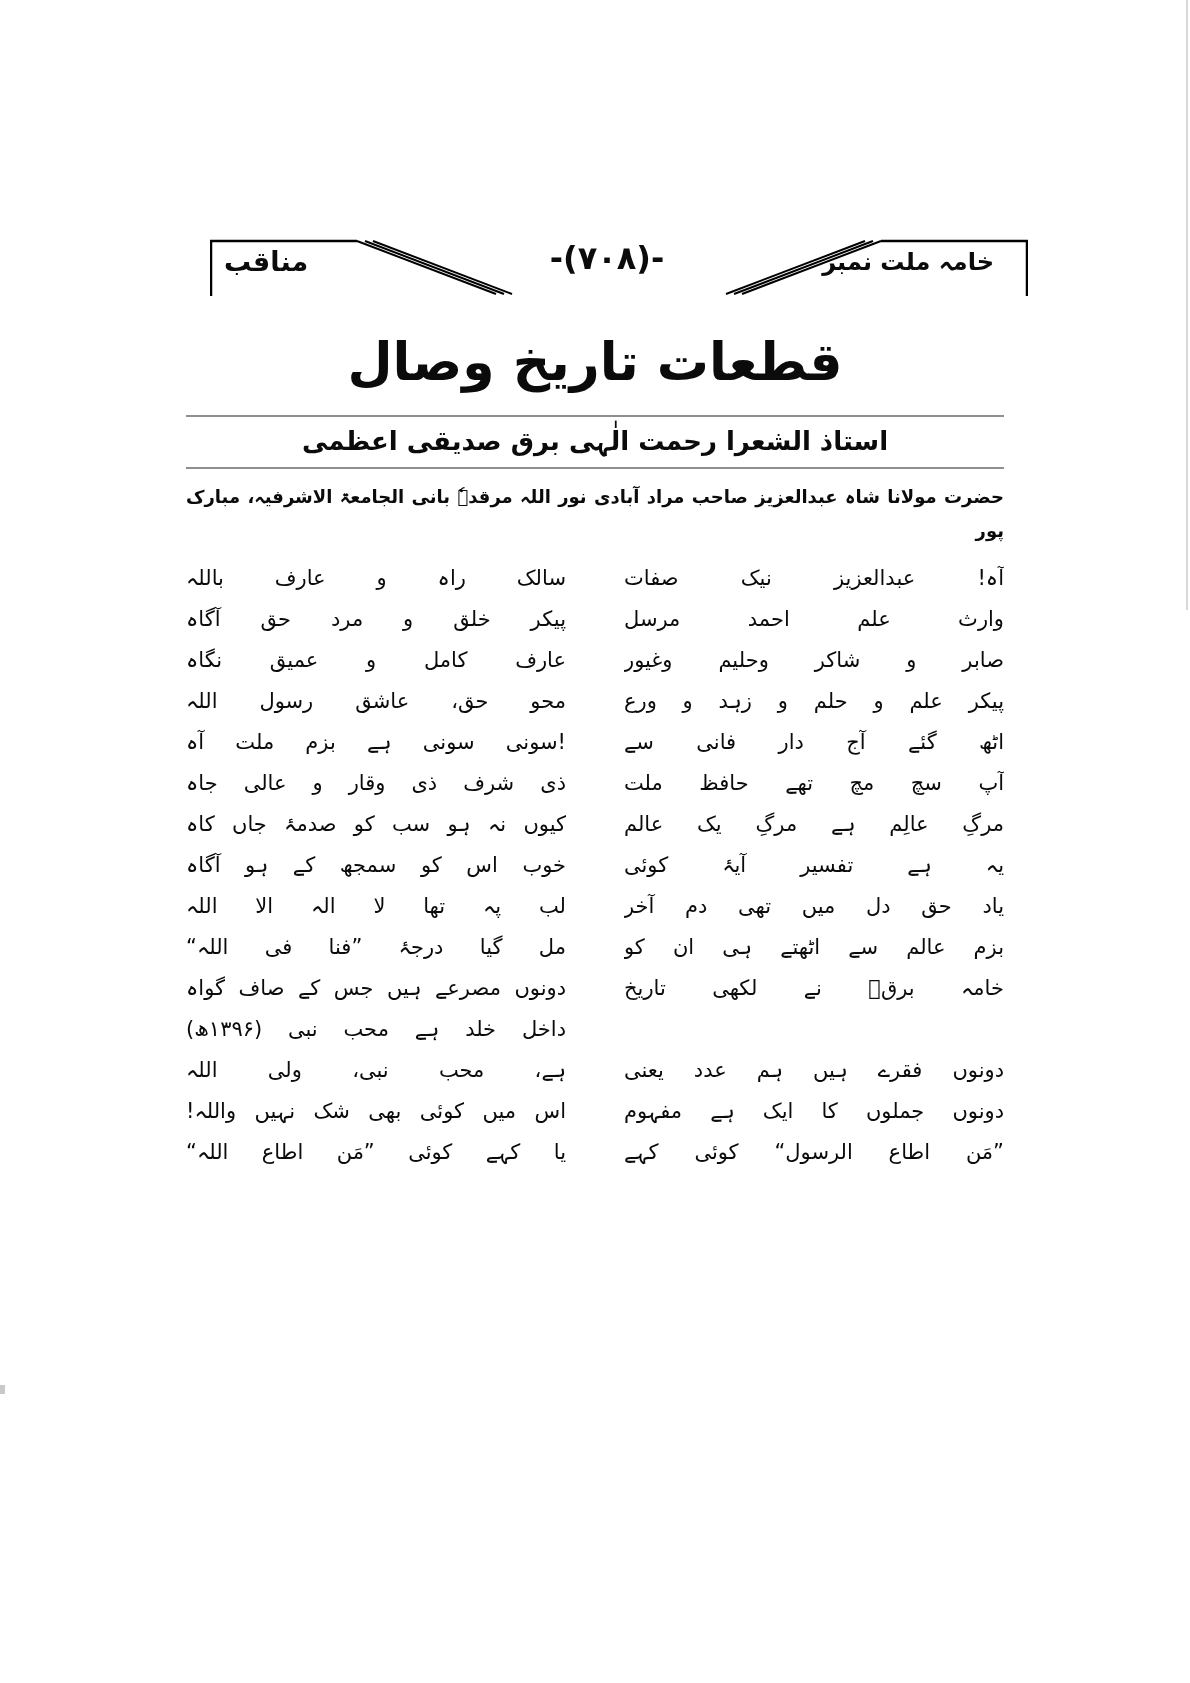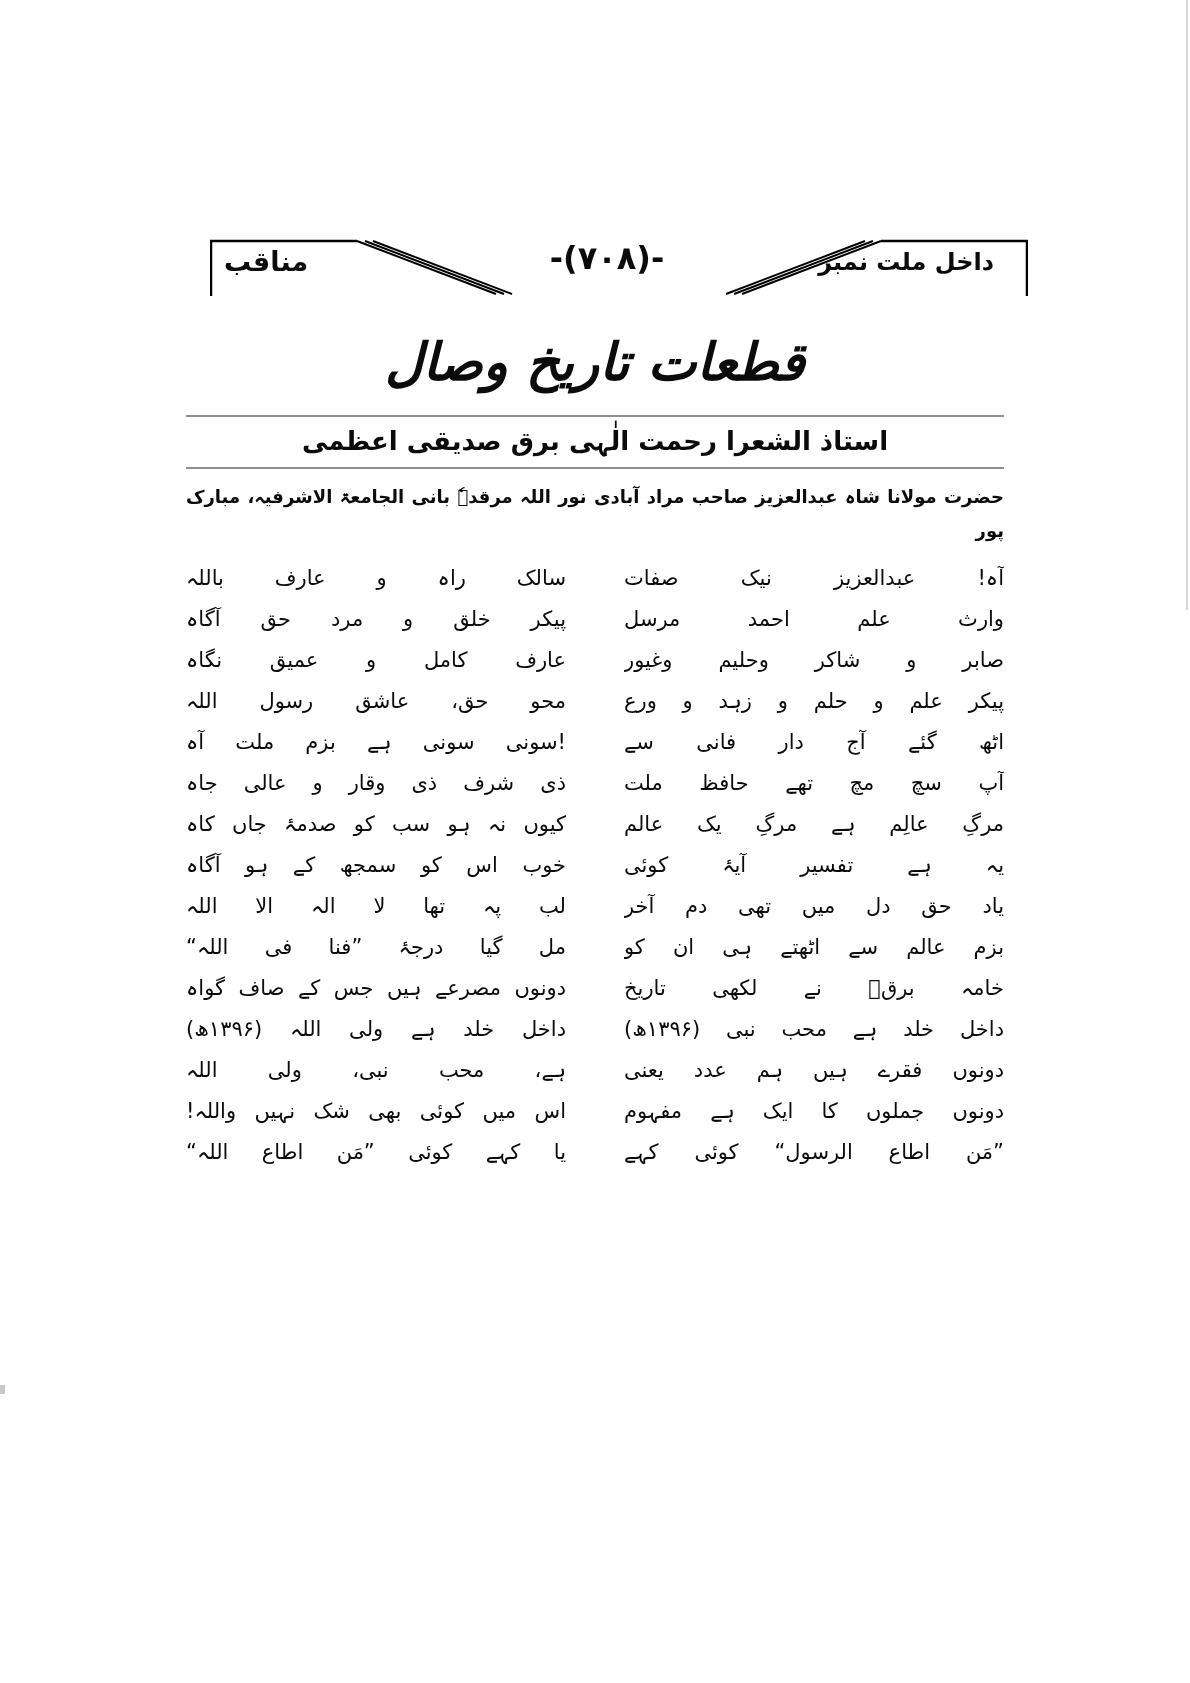--- a/index.html
+++ b/index.html
@@ -29,21 +29,20 @@
     position: absolute; right: 10px; top: 18px;
     font-size: 24px; font-weight: bold; line-height: 1;
   }
 
   
   .main-title {
     margin: 34px 0 20px 0;
     text-align: center;
     font-size: 52px; line-height: 1.25;
     font-weight: bold;
-    font-style: italic;
   }
   .rule { border: 0; border-top: 2px solid #8f8f8f; margin: 0; }
   .byline {
     text-align: center;
     font-size: 26px; font-weight: bold;
     padding: 9px 0 11px 0;
   }
   .dedication {
     margin: 11px 0 2px 0;
     font-size: 18px; font-weight: bold;
@@ -78,21 +77,21 @@
       <line x1="155" y1="9" x2="294" y2="62" stroke="#000" stroke-width="2"></line>
       <line x1="163" y1="9" x2="302" y2="62" stroke="#000" stroke-width="2"></line>
 
       <path d="M 817,64 L 817,9 L 671,9" stroke="#000" stroke-width="2.5" fill="none"></path>
       <line x1="671" y1="9" x2="532" y2="62" stroke="#000" stroke-width="2"></line>
       <line x1="663" y1="9" x2="524" y2="62" stroke="#000" stroke-width="2"></line>
       <line x1="655" y1="9" x2="516" y2="62" stroke="#000" stroke-width="2"></line>
     </svg>
     <div class="head-left" dir="rtl">مناقب</div>
     <div class="head-center" dir="ltr">-(۷۰۸)-</div>
-    <div class="head-right" dir="rtl">داخل ملت نمبر</div>
+    <div class="head-right" dir="rtl">خامہ ملت نمبر</div>
   </div>
 
   <h1 class="main-title" dir="rtl">قطعات تاریخ وصال</h1>
 
   <hr class="rule">
   <div class="byline" dir="rtl">استاذ الشعرا رحمت الٰہی برق صدیقی اعظمی</div>
   <hr class="rule">
 
   <div class="dedication" dir="rtl">حضرت مولانا شاہ عبدالعزیز صاحب مراد آبادی نور اللہ مرقدہٗ بانی الجامعۃ الاشرفیہ، مبارک پور</div>
 
@@ -135,21 +134,20 @@
     </div>
     <div class="couplet">
       <div class="misra" dir="rtl">مل گیا درجۂ ”فنا فی اللہ“</div>
       <div class="misra" dir="rtl">بزم عالم سے اٹھتے ہی ان کو</div>
     </div>
     <div class="couplet">
       <div class="misra" dir="rtl">دونوں مصرعے ہیں جس کے صاف گواہ</div>
       <div class="misra" dir="rtl">خامہ برقؔ نے لکھی تاریخ</div>
     </div>
     <div class="couplet">
-      <div class="misra" dir="rtl">داخل خلد ہے ولی اللہ (۱۳۹۶ھ)</div>
       <div class="misra" dir="rtl">داخل خلد ہے محب نبی (۱۳۹۶ھ)</div>
     </div>
     <div class="couplet">
       <div class="misra" dir="rtl">ہے، محب نبی، ولی اللہ</div>
       <div class="misra" dir="rtl">دونوں فقرے ہیں ہم عدد یعنی</div>
     </div>
     <div class="couplet">
       <div class="misra" dir="rtl">اس میں کوئی بھی شک نہیں واللہ!</div>
       <div class="misra" dir="rtl">دونوں جملوں کا ایک ہے مفہوم</div>
     </div>

